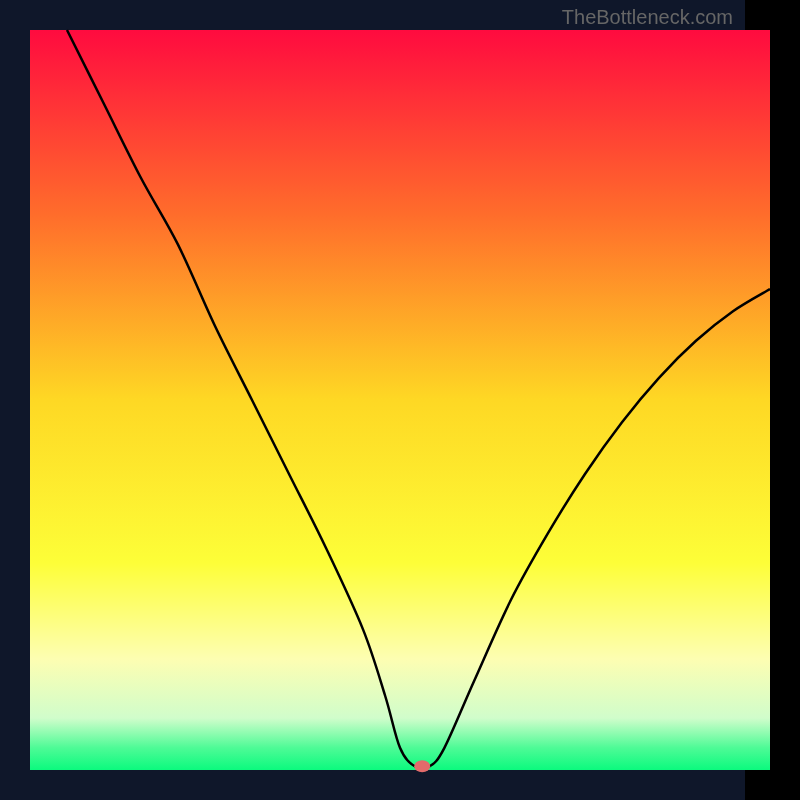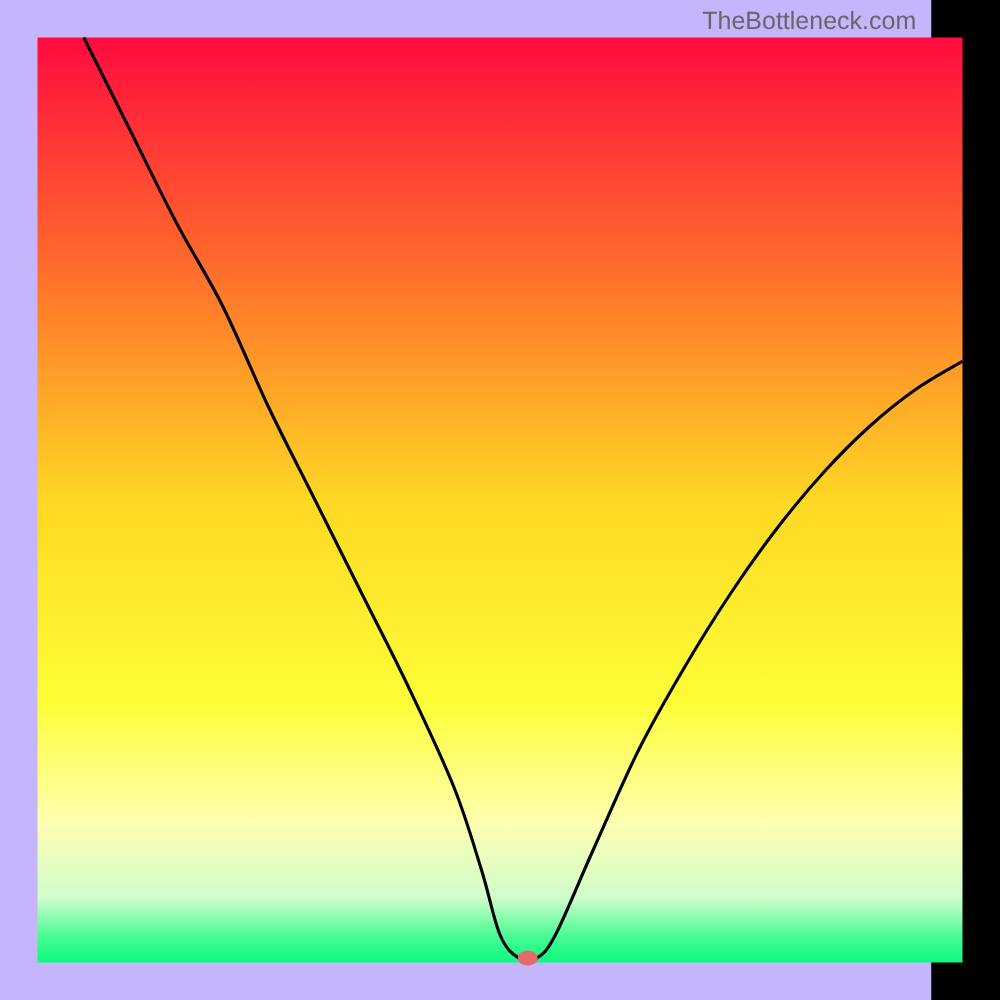--- a/index.html
+++ b/index.html
@@ -8,21 +8,21 @@
     width: 800px;
     height: 800px;
     overflow: hidden;
     font-family: Arial, sans-serif;
     background: #000;
   }
   .chart-container {
     position: relative;
     width: 745px;
     height: 800px;
-    background: #c4b5fd;
+    background: #0f172a;
   }
   .attribution {
     position: absolute;
     top: 6px;
     right: 12px;
     color: #666;
     font-size: 20px;
     font-weight: normal;
     z-index: 10;
   }

